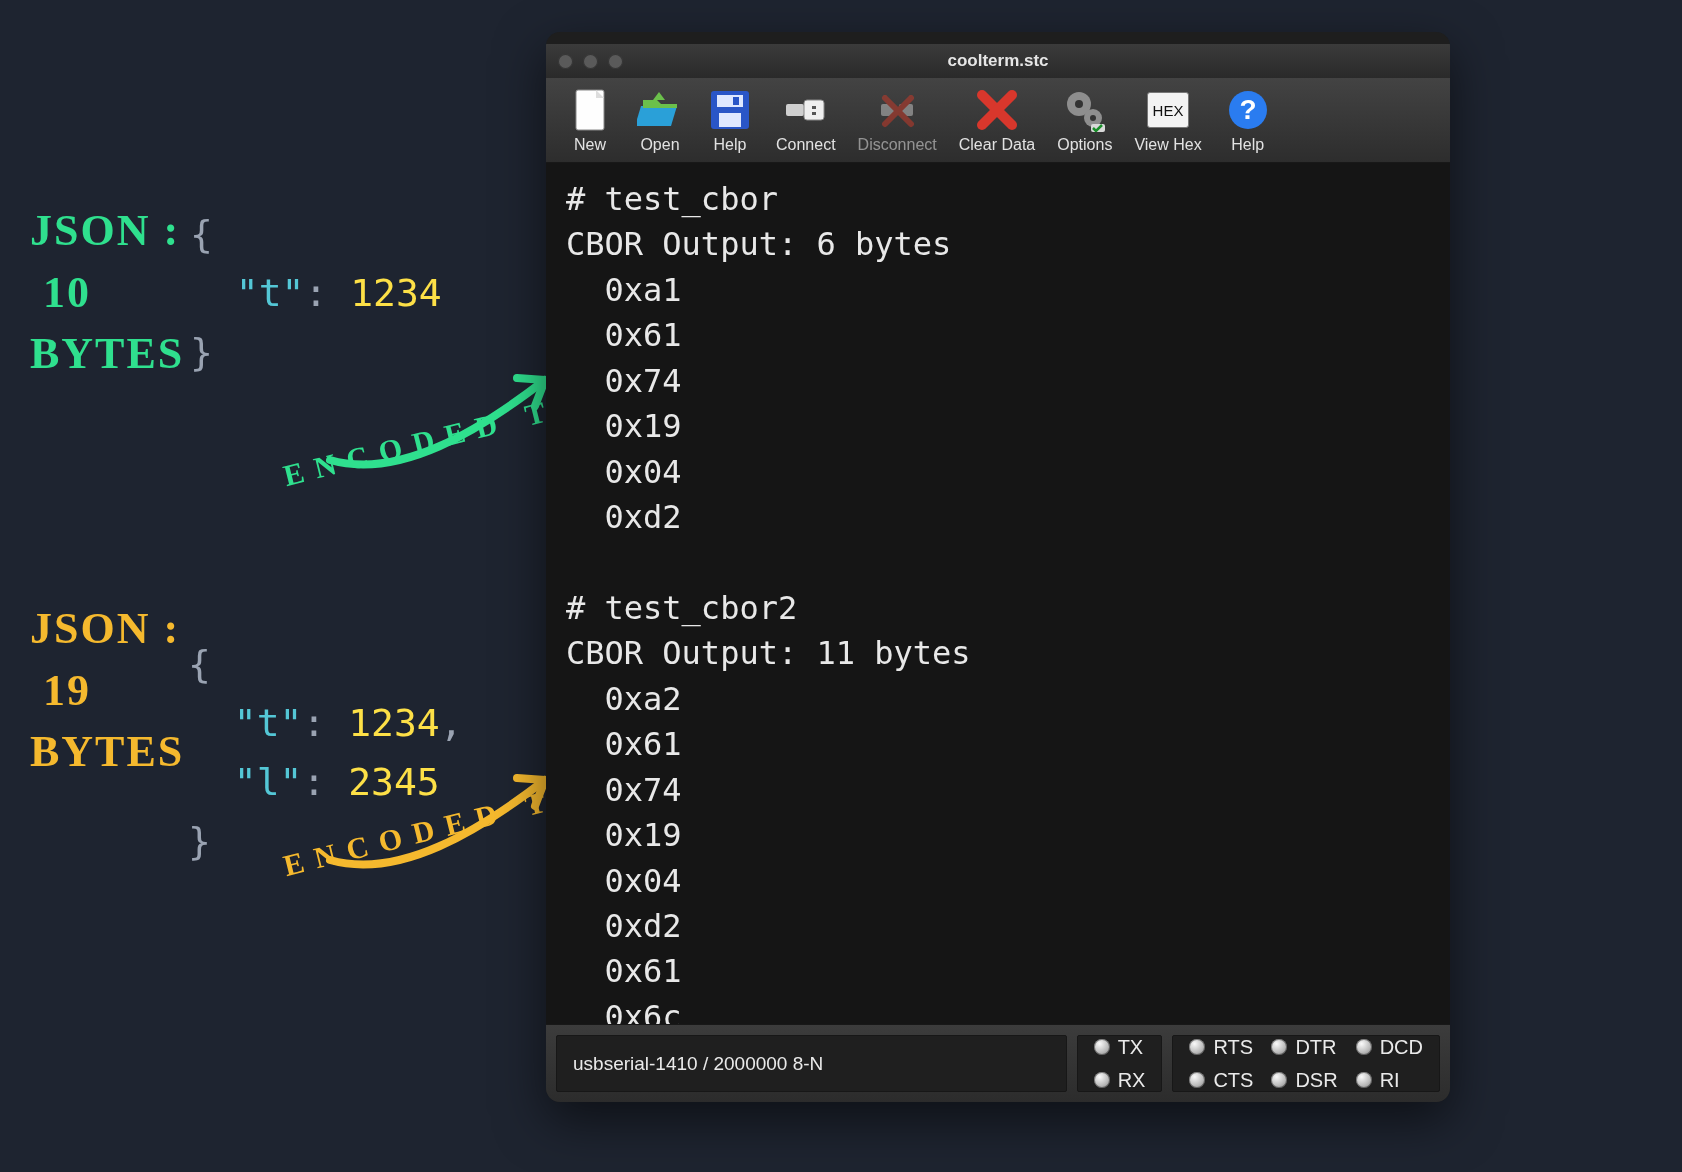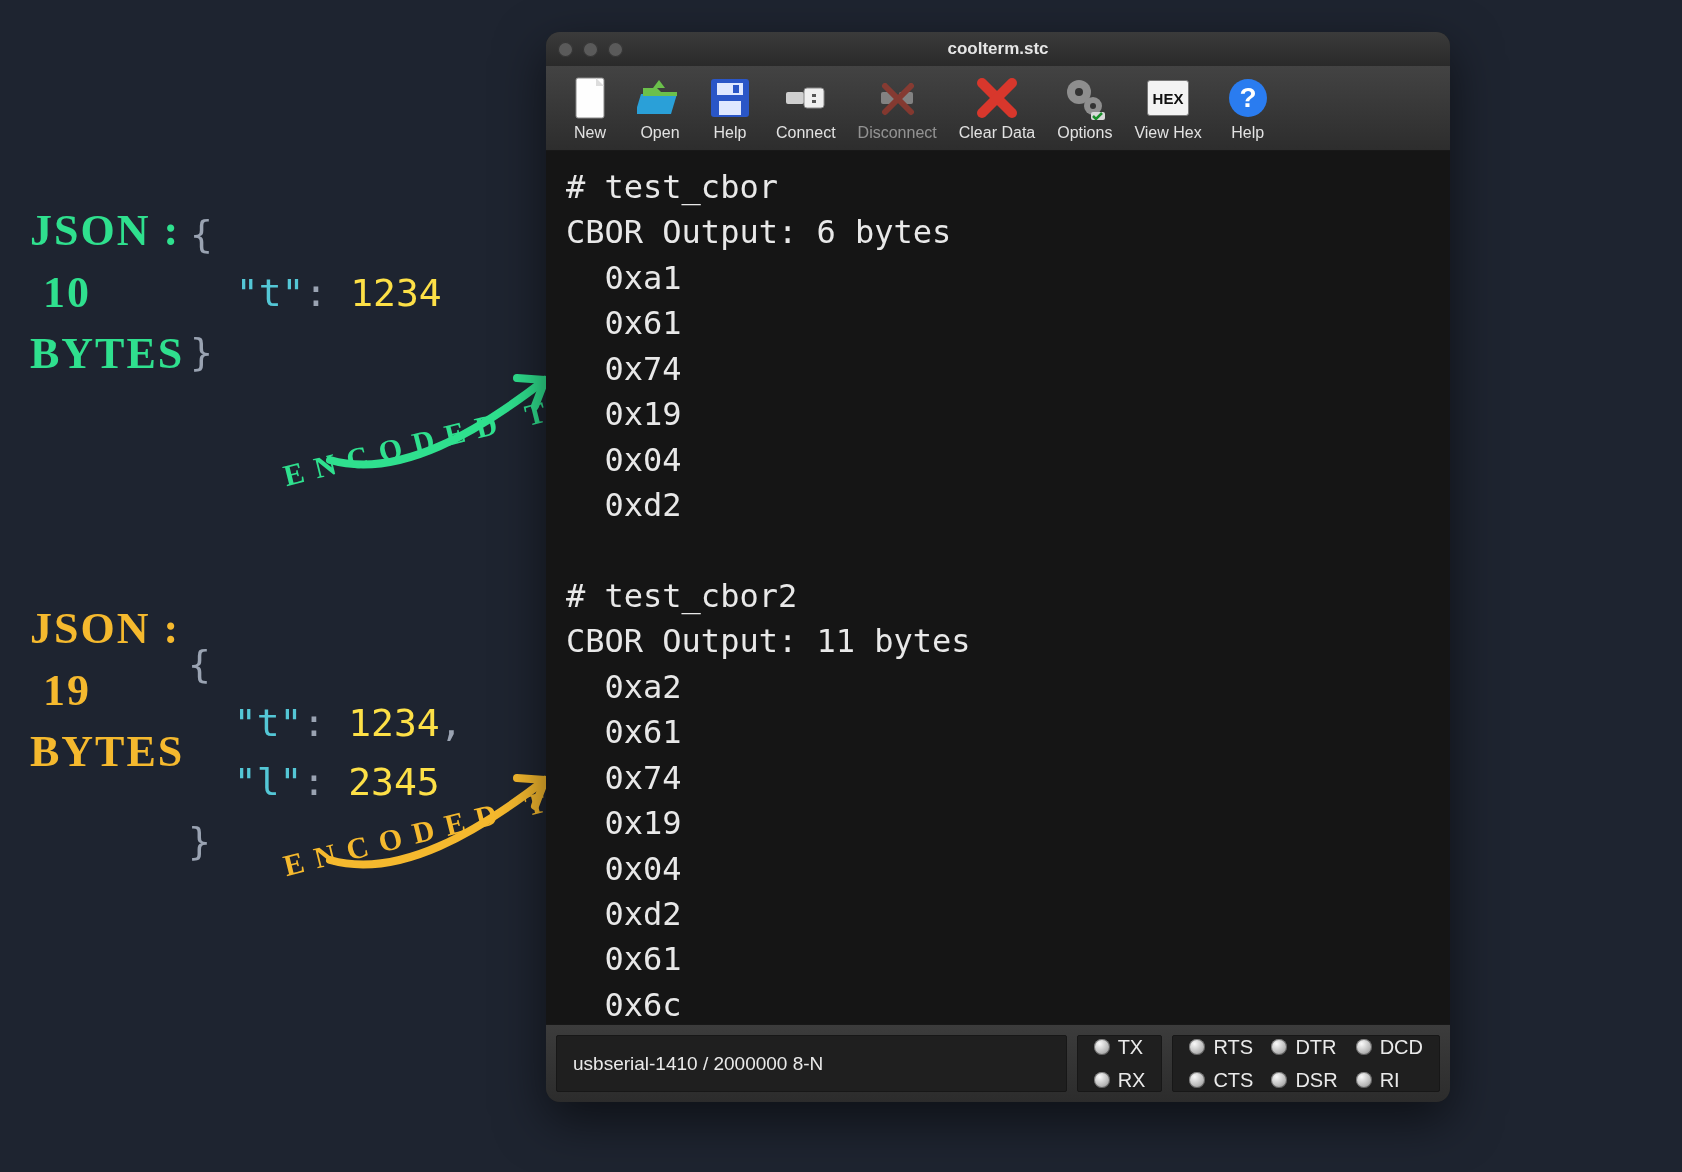--- a/index.html
+++ b/index.html
@@ -64,20 +64,21 @@
     display: flex;
     flex-direction: column;
   }
   .titlebar {
     height: 34px;
     background: linear-gradient(#3b3b3b,#2a2a2a);
     display: flex;
     align-items: center;
     padding: 0 12px;
     position: relative;
+    margin-top: 12px;
   }
   .traffic { display: flex; gap: 10px; }
   .dot { width: 15px; height: 15px; border-radius: 50%; background: #5a5a5a; box-shadow: inset 0 0 0 1px rgba(0,0,0,.4); }
   .title {
     position: absolute; left: 0; right: 0; top: 0; bottom: 0;
     display: flex; align-items: center; justify-content: center;
     font-size: 17px; font-weight: 600; color: #e6e6e6;
     pointer-events: none;
   }
 
@@ -95,21 +96,21 @@
     cursor: pointer;
   }
   .tbtn .ic {
     width: 48px; height: 48px;
     display: flex; align-items: center; justify-content: center;
   }
   .tbtn .lbl { font-size: 16px; color: #e2e2e2; margin-top: 2px; white-space: nowrap; }
   .tbtn.disabled { opacity: .55; cursor: default; }
   .hexbox {
     width: 42px; height: 36px; background: #f3f3f3; border: 1px solid #777;
-    border-radius: 3px; color: #111; font-size: 15px; font-weight: 700;
+    border-radius: 3px; color: #111; font-size: 15px; font-weight: 400;
     display: flex; align-items: center; justify-content: center;
   }
 
   .terminal {
     flex: 1;
     background: #151515;
     padding: 14px 20px;
     font-family: "SF Mono", Menlo, Consolas, monospace;
     font-size: 32px;
     line-height: 1.42;

